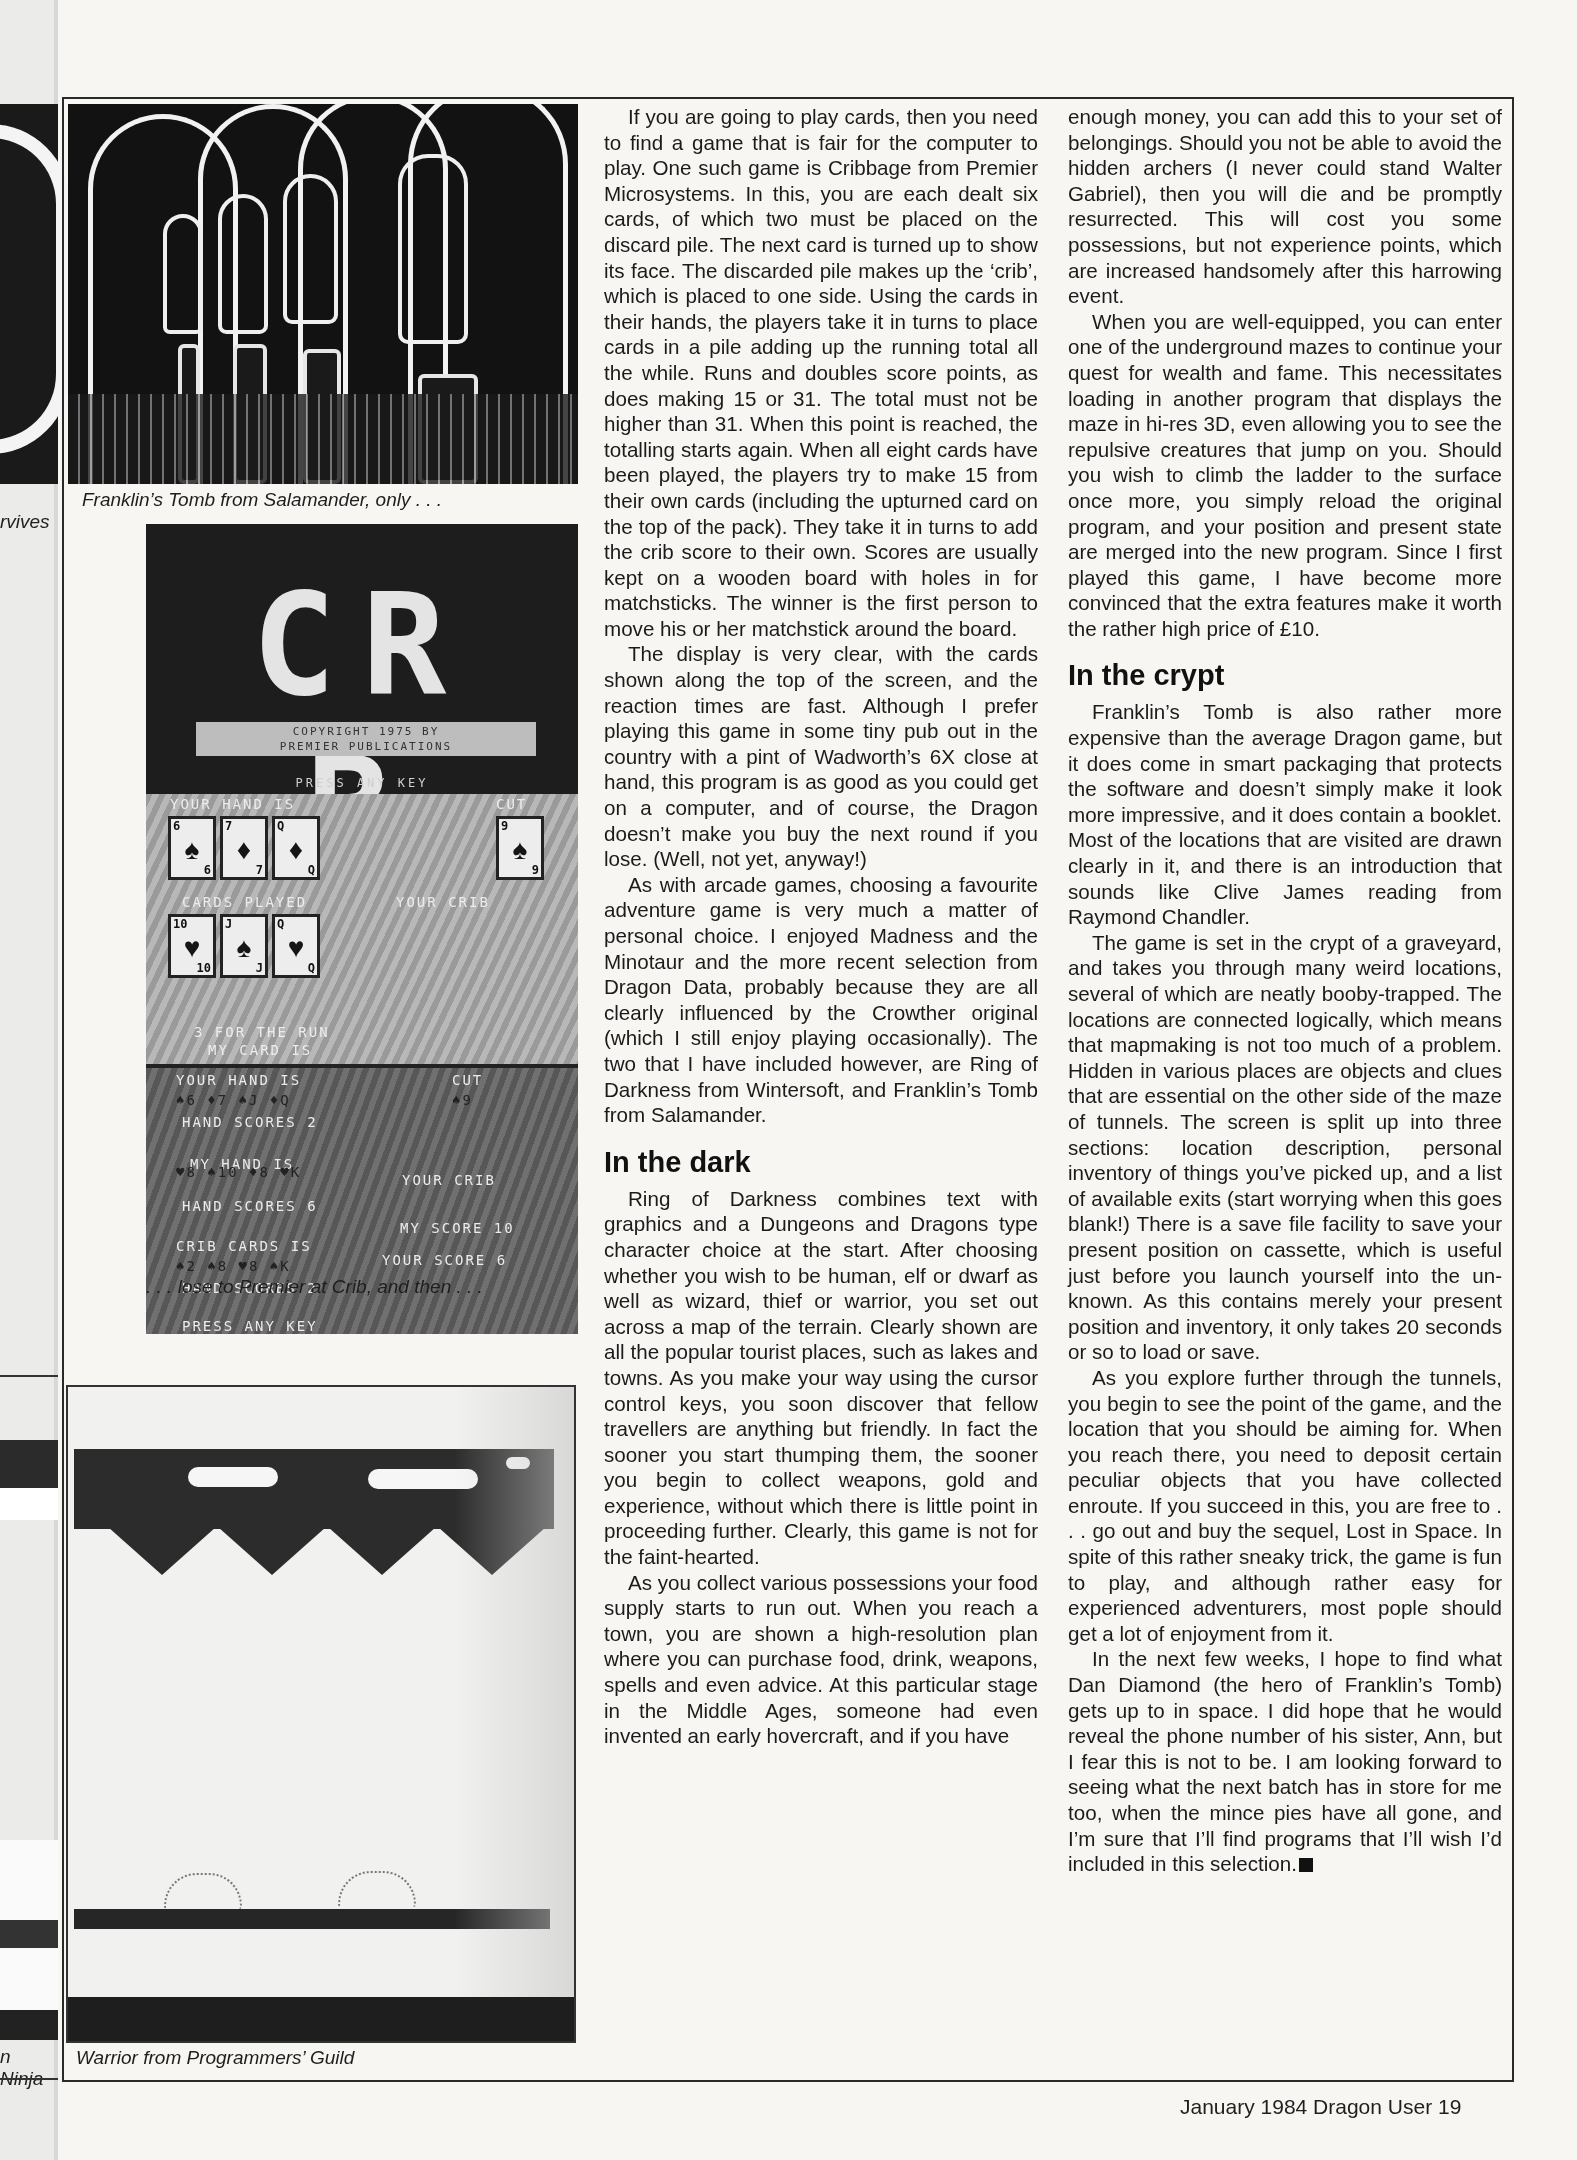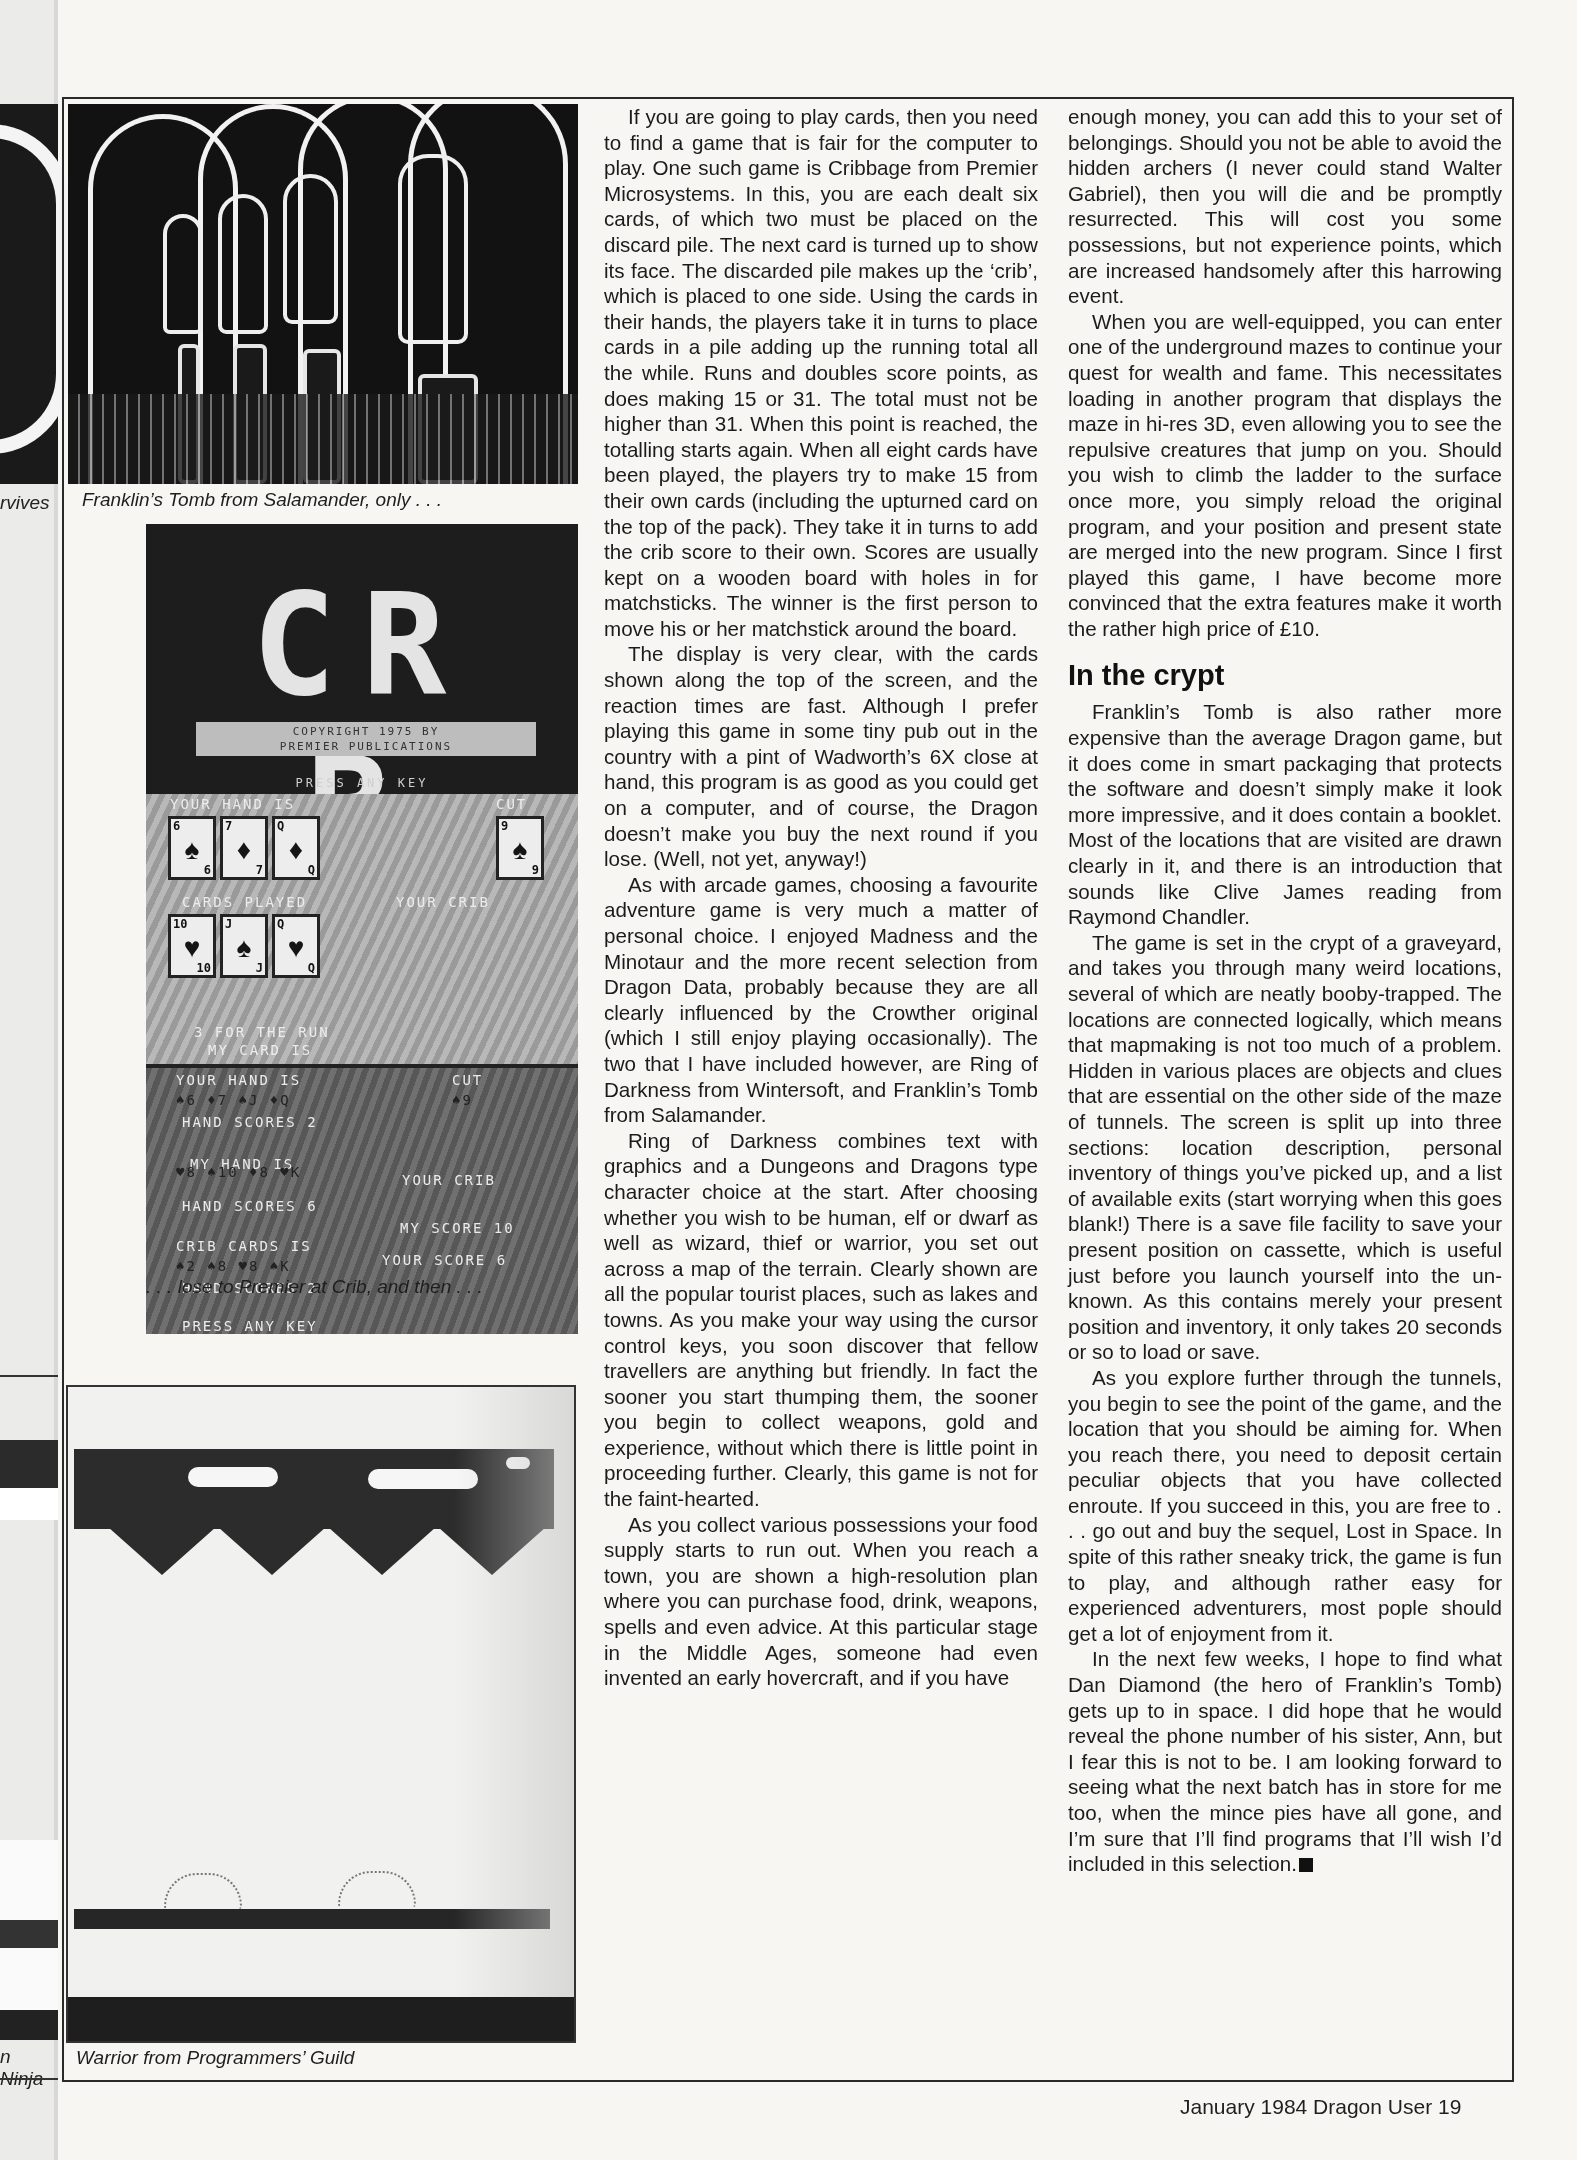--- a/index.html
+++ b/index.html
@@ -78,21 +78,21 @@
 
   .footer { position: absolute; left: 1180px; top: 2095px; font-size: 21px; color: #1f1f1f; white-space: nowrap; }
 </style>
 </head>
 <body>
 
 <div class="prev-page">
   <div class="frag-art-top">
       <div class="ring"></div>
     </div>
-  <span class="frag-text" style="top:492px;">rvives</span>
+  <span class="frag-text" style="top:511px;">rvives</span>
   <div class="rule" style="top:1375px;"></div>
   <div class="frag-mid">
       <div class="band"></div>
     </div>
   <div class="frag-bottom">
       <div class="bar"></div>
       <div class="blk"></div>
     </div>
   <span class="frag-text" style="top:2046px;">n Ninja</span>
   <div class="rule" style="top:2078px;"></div>
@@ -212,20 +212,21 @@
   <div class="ground"></div>
   <div class="warrior-fade"></div>
   <div class="bottom-band"></div>
 </div>
 <span class="caption" style="left:76px; top:2047px;">Warrior from Programmers’ Guild</span>
 
 <div class="col col-mid">
   <p>If you are going to play cards, then you need to find a game that is fair for the computer to play. One such game is Cribbage from Premier Microsystems. In this, you are each dealt six cards, of which two must be placed on the discard pile. The next card is turned up to show its face. The discarded pile makes up the ‘crib’, which is placed to one side. Using the cards in their hands, the players take it in turns to place cards in a pile adding up the running total all the while. Runs and doubles score points, as does making 15 or 31. The total must not be higher than 31. When this point is reached, the totalling starts again. When all eight cards have been played, the players try to make 15 from their own cards (including the up­turned card on the top of the pack). They take it in turns to add the crib score to their own. Scores are usually kept on a wooden board with holes in for matchsticks. The winner is the first person to move his or her matchstick around the board.</p>
   <p>The display is very clear, with the cards shown along the top of the screen, and the reaction times are fast. Although I prefer playing this game in some tiny pub out in the country with a pint of Wadworth’s 6X close at hand, this program is as good as you could get on a computer, and of course, the Dragon doesn’t make you buy the next round if you lose. (Well, not yet, anyway!)</p>
   <p>As with arcade games, choosing a favourite adventure game is very much a matter of personal choice. I enjoyed Mad­ness and the Minotaur and the more recent selection from Dragon Data, prob­ably because they are all clearly influ­enced by the Crowther original (which I still enjoy playing occasionally). The two that I have included however, are Ring of Dark­ness from Wintersoft, and Franklin’s Tomb from Salamander.</p>
+  <h2>In the dark</h2>
   <p>Ring of Darkness combines text with graphics and a Dungeons and Dragons type character choice at the start. After choosing whether you wish to be human, elf or dwarf as well as wizard, thief or warrior, you set out across a map of the terrain. Clearly shown are all the popular tourist places, such as lakes and towns. As you make your way using the cursor control keys, you soon discover that fellow travellers are anything but friendly. In fact the sooner you start thumping them, the sooner you begin to collect weapons, gold and experience, without which there is little point in proceeding further. Clearly, this game is not for the faint-hearted.</p>
   <p>As you collect various possessions your food supply starts to run out. When you reach a town, you are shown a high-resolution plan where you can purchase food, drink, weapons, spells and even advice. At this particular stage in the Middle Ages, someone had even invented an early hovercraft, and if you have</p>
 </div>
 
 <div class="col col-right">
   <p class="no-indent">enough money, you can add this to your set of belongings. Should you not be able to avoid the hidden archers (I never could stand Walter Gabriel), then you will die and be promptly resurrected. This will cost you some possessions, but not experience points, which are increased handsomely after this harrowing event.</p>
   <p>When you are well-equipped, you can enter one of the underground mazes to continue your quest for wealth and fame. This necessitates loading in another pro­gram that displays the maze in hi-res 3D, even allowing you to see the repulsive creatures that jump on you. Should you wish to climb the ladder to the surface once more, you simply reload the original program, and your position and present state are merged into the new program. Since I first played this game, I have become more convinced that the extra features make it worth the rather high price of £10.</p>
   <h2>In the crypt</h2>
   <p>Franklin’s Tomb is also rather more expensive than the average Dragon game, but it does come in smart packaging that protects the software and doesn’t simply make it look more impressive, and it does contain a booklet. Most of the locations that are visited are drawn clearly in it, and there is an introduction that sounds like Clive James reading from Raymond Chandler.</p>
   <p>The game is set in the crypt of a graveyard, and takes you through many weird locations, several of which are neatly booby-trapped. The locations are con­nected logically, which means that map­making is not too much of a problem. Hidden in various places are objects and clues that are essential on the other side of the maze of tunnels. The screen is split up into three sections: location description, personal inventory of things you’ve picked up, and a list of available exits (start worrying when this goes blank!) There is a save file facility to save your present position on cassette, which is useful just before you launch yourself into the un­known. As this contains merely your pre­sent position and inventory, it only takes 20 seconds or so to load or save.</p>

